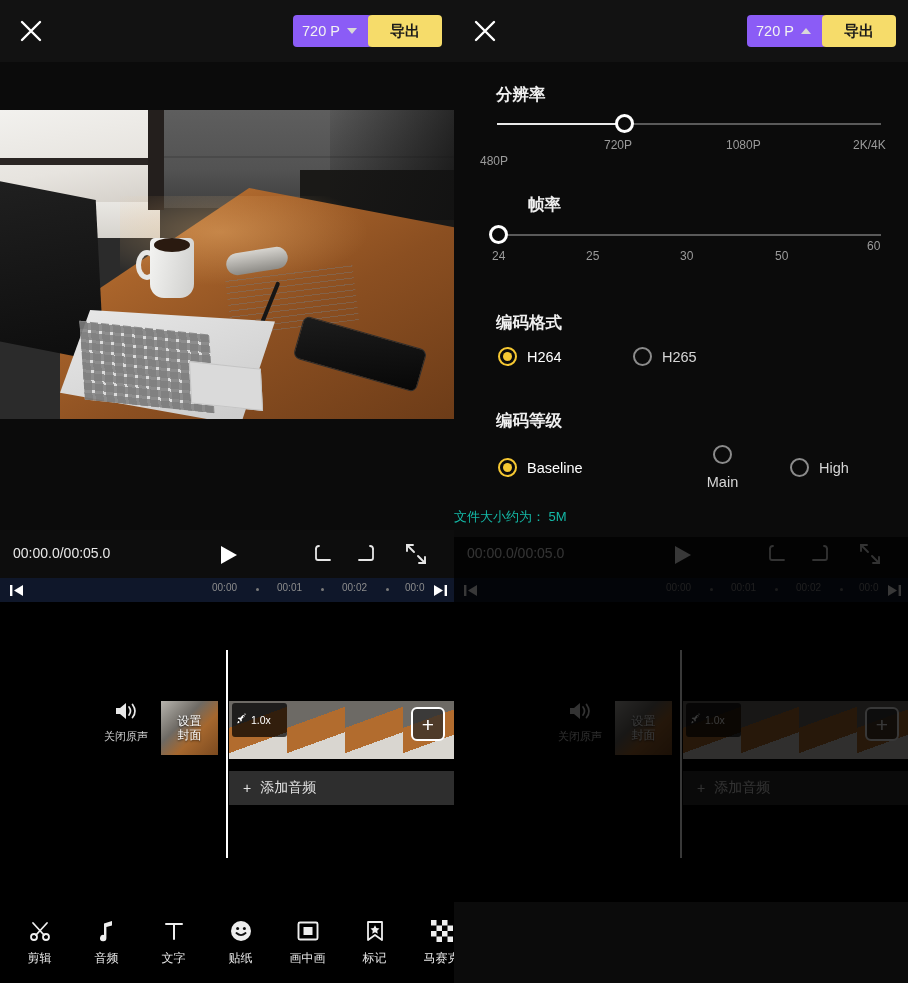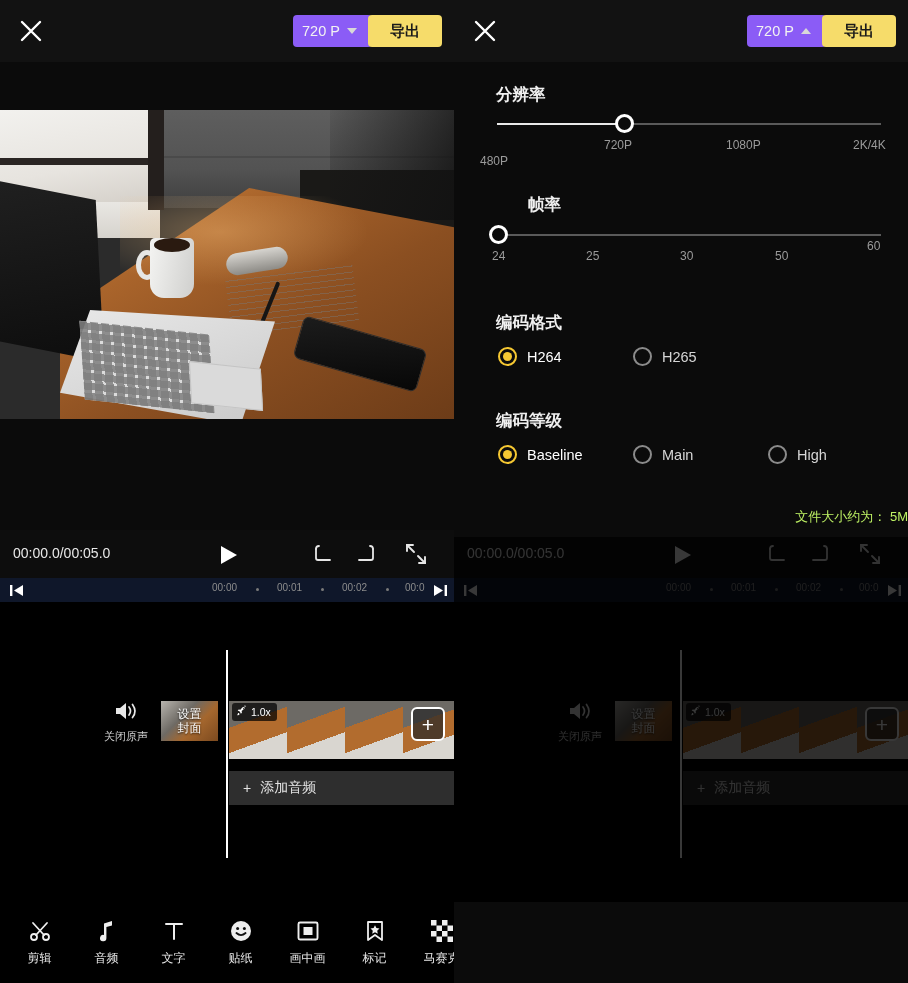--- a/index.html
+++ b/index.html
@@ -126,36 +126,36 @@
   .ruler-dot { position: absolute; top: 10px; width: 3px; height: 3px; border-radius: 50%; background: #7a7a7a; }
   .ruler-prev { position: absolute; left: 9px; top: 5px; }
   .ruler-next { position: absolute; right: 6px; top: 5px; }
 
   
   .timeline { position: absolute; left: 0; top: 602px; width: 454px; height: 300px; background: #000; }
   .playhead { position: absolute; left: 226px; top: 48px; width: 2px; height: 208px; background: #fff; }
   .mute-btn { position: absolute; left: 100px; top: 700px; width: 52px; text-align: center; }
   .mute-label { color: #cfcfcf; font-size: 11px; margin-top: 3px; display:block; }
   .cover-thumb {
-    position: absolute; left: 161px; top: 701px; width: 57px; height: 40px;
+    position: absolute; left: 161px; top: 701px; width: 57px; height: 54px;
     overflow: hidden; background: #3a2d24;
   }
   .cover-thumb .mini { position: absolute; inset: 0; }
   .cover-ovl {
     position: absolute; inset: 0; display: flex; flex-direction: column;
     align-items: center; justify-content: center;
     color: #fff; font-size: 12px; line-height: 14px; text-shadow: 0 1px 2px rgba(0,0,0,.8);
   }
   .clip-track {
     position: absolute; left: 229px; top: 701px; width: 226px; height: 58px;
     overflow: hidden; background: #2a1d13;
   }
   .clip-frame { position: absolute; top: 0; width: 58px; height: 58px; overflow: hidden; }
   .speed-badge {
-    position: absolute; left: 232px; top: 703px; height: 18px; padding: 0 6px 0 4px;
+    position: absolute; left: 232px; top: 703px; height: 34px; padding: 0 16px 0 4px;
     background: rgba(0,0,0,.72); border-radius: 3px;
     display: flex; align-items: center; gap: 3px;
     color: #fff; font-size: 10.5px;
   }
   .add-clip-btn {
     position: absolute; left: 411px; top: 707px; width: 34px; height: 34px;
     border: 2px solid #fff; border-radius: 6px; background: rgba(40,40,40,.72);
     display: flex; align-items: center; justify-content: center;
     color: #fff; font-size: 21px; line-height: 1;
   }
@@ -194,22 +194,22 @@
   .tick-label { position: absolute; color: #9b9b9b; font-size: 12px; white-space: nowrap; }
   .radio-row { position: absolute; display: flex; align-items: center; }
   .radio-item { display: flex; align-items: center; gap: 10px; }
   .radio { width: 19px; height: 19px; border-radius: 50%; border: 2px solid #8b8b8b;
            display: flex; align-items: center; justify-content: center; flex: 0 0 19px; }
   .radio.on { border-color: #F6C832; }
   .radio.on:after { content: ""; width: 9px; height: 9px; border-radius: 50%; background: #F6C832; }
   .radio-label { color: #d6d6d6; font-size: 14.5px; }
   .radio-item.sel .radio-label { color: #ffffff; }
   .filesize {
-    position: absolute; width: 454px; text-align: right;
-    color: #bef264; font-size: 13px;
+    position: absolute; width: 454px; text-align: left;
+    color: #14b8a6; font-size: 13px;
   }
 </style>
 </head>
 <body>
 
 <div class="screen">
 
   <div class="pane pane-left">
 
     <div class="topbar">
@@ -570,25 +570,25 @@
           <span class="radio-label">H264</span>
         </div>
         <div class="radio-item">
           <span class="radio"></span>
           <span class="radio-label">H265</span>
         </div>
       </div>
 
       <div class="sec-title" style="left:42px; top:410px;">编码等级</div>
       <div class="radio-row" style="left:44px; top:445px;">
-        <div class="radio-item sel" style="width:135px;">
+        <div class="radio-item sel" style="width:157px;">
           <span class="radio on"></span>
           <span class="radio-label">Baseline</span>
         </div>
-        <div class="radio-item" style="width:135px;">
+        <div class="radio-item" style="width:135px;flex-direction:column;">
           <span class="radio"></span>
           <span class="radio-label">Main</span>
         </div>
         <div class="radio-item">
           <span class="radio"></span>
           <span class="radio-label">High</span>
         </div>
       </div>
 
       <div class="filesize" style="top:508px;">文件大小约为：  5M</div>

